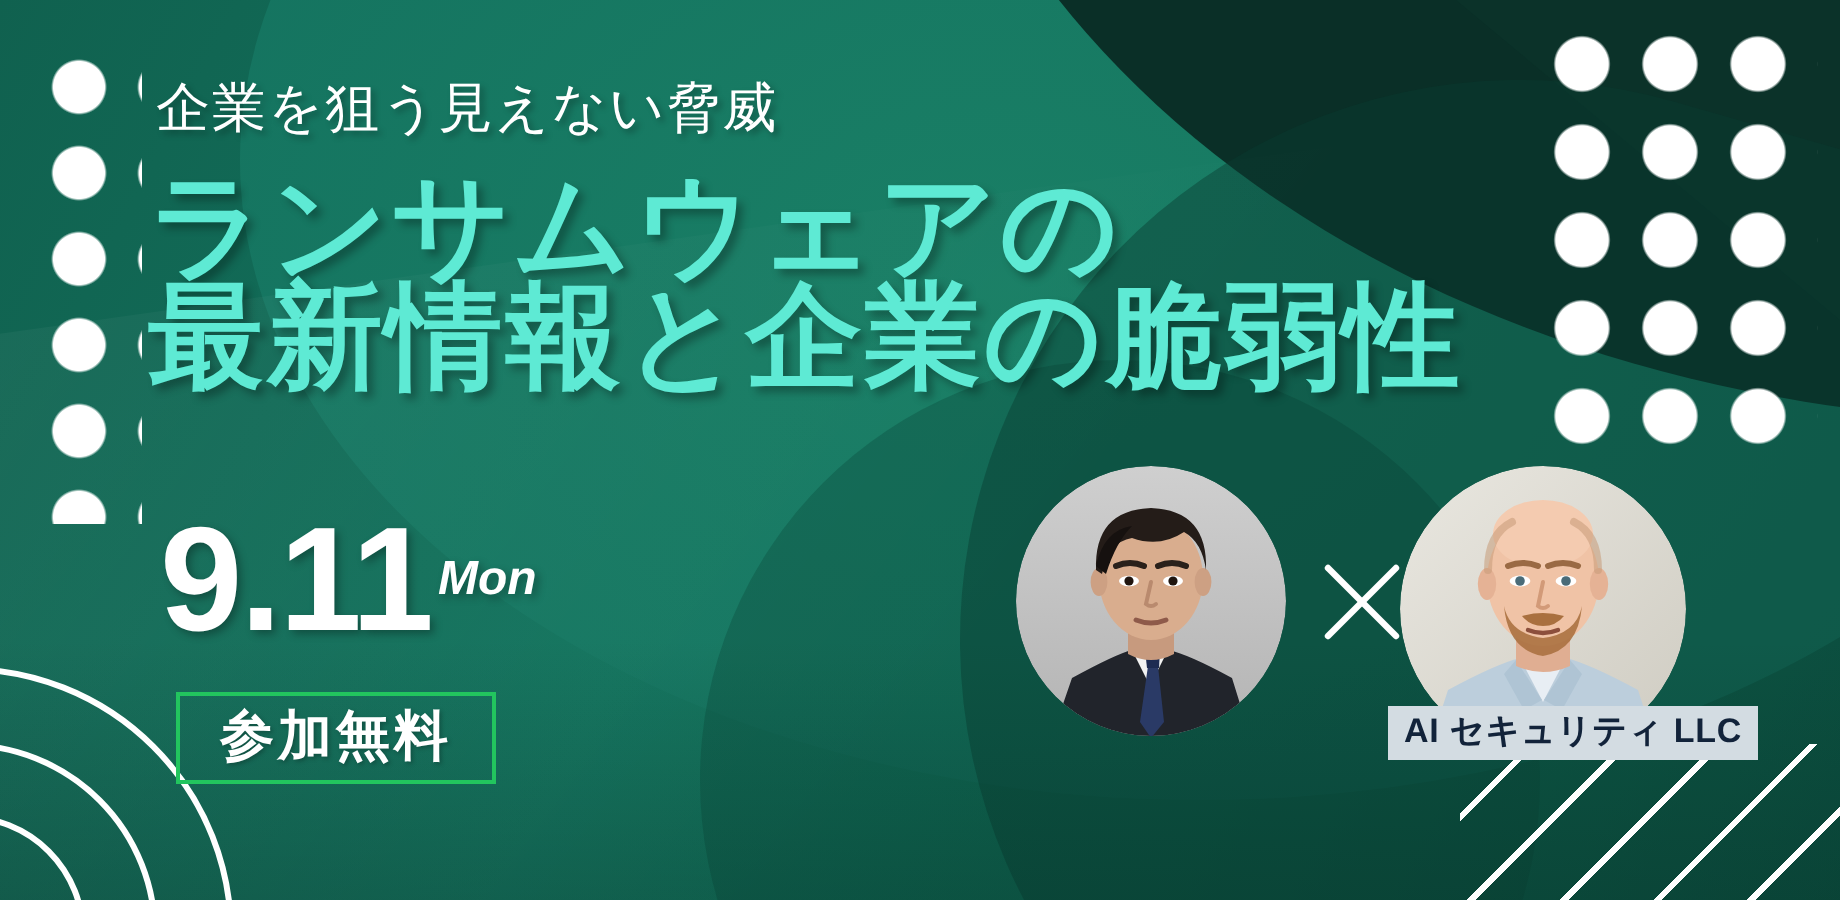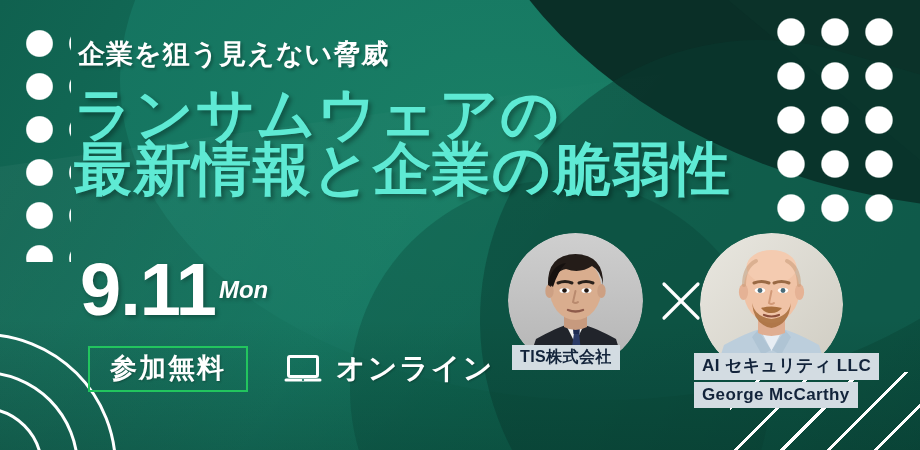--- a/index.html
+++ b/index.html
@@ -151,21 +151,21 @@
   
   .content {
     position: absolute;
     inset: 0;
   }
   .subtitle {
     position: absolute;
     left: 78px;
     top: 36px;
     font-size: 27px;
-    font-weight: bold;
+    font-weight: normal;
     color: #ffffff;
     letter-spacing: 1px;
     text-shadow: 2px 2px 3px rgba(0,0,0,0.28);
     white-space: nowrap;
   }
   .title-1, .title-2 {
     position: absolute;
     left: 74px;
     font-size: 58px;
     font-weight: bold;
@@ -325,30 +325,20 @@
     <div class="title-1">ランサムウェアの</div>
     <div class="title-2">最新情報と企業の脆弱性</div>
 
     <div class="date-row">
       <span class="date-main">9.11</span>
       <span class="date-dow">Mon</span>
     </div>
 
     <div class="badge-row">
       <div class="free-badge">参加無料</div>
-      <div class="online-group">
-        <span>
-          <svg class="laptop-icon" width="38" height="30" viewBox="0 0 38 30" aria-hidden="true">
-            <rect x="4.5" y="2.5" width="29" height="20" rx="1.5" fill="none" stroke="#ffffff" stroke-width="3"></rect>
-            <rect x="0.5" y="24.5" width="37" height="3" rx="1.5" fill="#ffffff"></rect>
-            <circle cx="19" cy="26" r="1.1" fill="#12705B"></circle>
-          </svg>
-        </span>
-        <span class="online-label">オンライン</span>
-      </div>
     </div>
 
     <div class="speakers">
 
       <div class="speaker speaker-a">
         <div class="photo">
           <svg width="135" height="135" viewBox="0 0 135 135" aria-hidden="true">
             <defs>
               <clipPath id="clipA">
                   <circle cx="67.5" cy="67.5" r="67.5"></circle>
@@ -386,21 +376,20 @@
               <circle cx="56.5" cy="57.5" r="2.3" fill="#20150F"></circle>
               <circle cx="78.5" cy="57.5" r="2.3" fill="#20150F"></circle>
 
               <path d="M67.5 58 L65 69 Q67.5 71 70 69" stroke="#B98A6E" stroke-width="2" fill="none" stroke-linecap="round"></path>
 
               <path d="M60 77 Q67.5 80 75 77" stroke="#8E5A4A" stroke-width="2.4" fill="none" stroke-linecap="round"></path>
             </g>
           </svg>
         </div>
         <div class="caption">
-          <span class="cap-line">TIS株式会社</span>
         </div>
       </div>
 
       <span class="x-mark">
         <svg width="42" height="42" viewBox="0 0 42 42" aria-hidden="true">
           <line x1="4" y1="4" x2="38" y2="38" stroke="#ffffff" stroke-width="3.2" stroke-linecap="round"></line>
           <line x1="38" y1="4" x2="4" y2="38" stroke="#ffffff" stroke-width="3.2" stroke-linecap="round"></line>
         </svg>
       </span>
 
@@ -448,19 +437,18 @@
 
               <path d="M52 70 Q54 92 71.5 95 Q89 92 91 70 Q88 84 71.5 86 Q55 84 52 70 Z" fill="#A9703F" opacity="0.88"></path>
               <path d="M61 75 Q71.5 72 82 75 Q78 80 71.5 80 Q65 80 61 75 Z" fill="#A9703F"></path>
 
               <path d="M64 82 Q71.5 85 79 82" stroke="#8C4F3C" stroke-width="2.2" fill="none" stroke-linecap="round"></path>
             </g>
           </svg>
         </div>
         <div class="caption caption-b">
           <span class="cap-line cap-line-b">AI セキュリティ LLC</span>
-          <span class="cap-line cap-line-b">George McCarthy</span>
         </div>
       </div>
 
     </div>
   </div>
 </div>
 
 </body></html>

